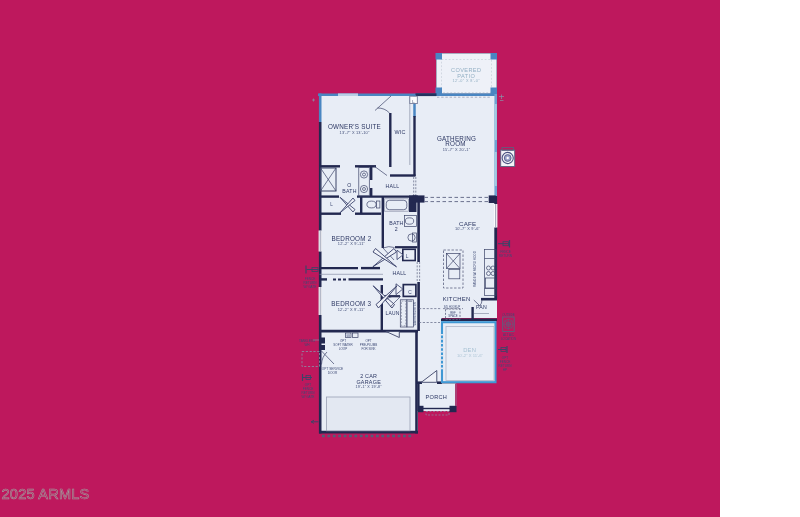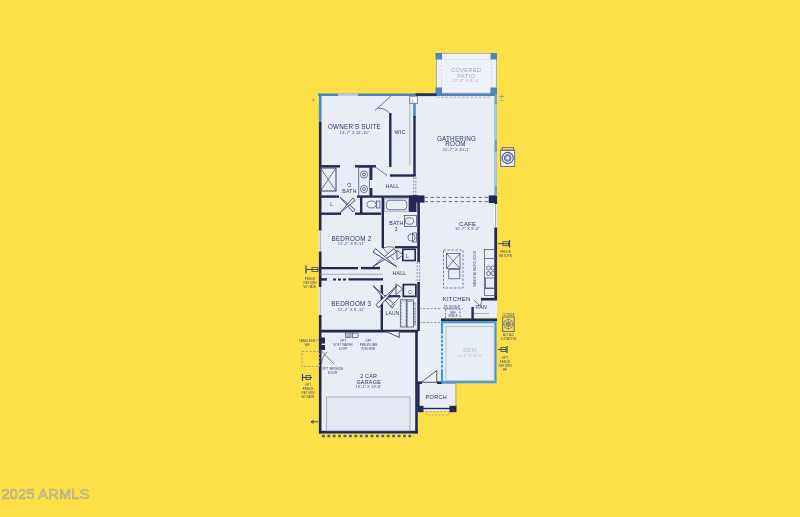--- a/index.html
+++ b/index.html
@@ -1,16 +1,16 @@
 <!DOCTYPE html>
 <html><head>
 <meta charset="utf-8">
 <style>
   html,body{margin:0;padding:0;background:#ffffff;}
-  .stage{position:relative;width:800px;height:517px;background:#fde047;overflow:hidden;}
+  .stage{position:relative;width:720px;height:517px;background:#be185d;overflow:hidden;}
   svg{position:absolute;left:0;top:0;}
   text{font-family:"Liberation Sans",sans-serif;}
 </style>
 </head>
 <body>
 <div class="stage">
 <svg width="800" height="517" viewBox="0 0 800 517">
   <defs>
     <style>
       .fill{fill:#e8edf6;}

